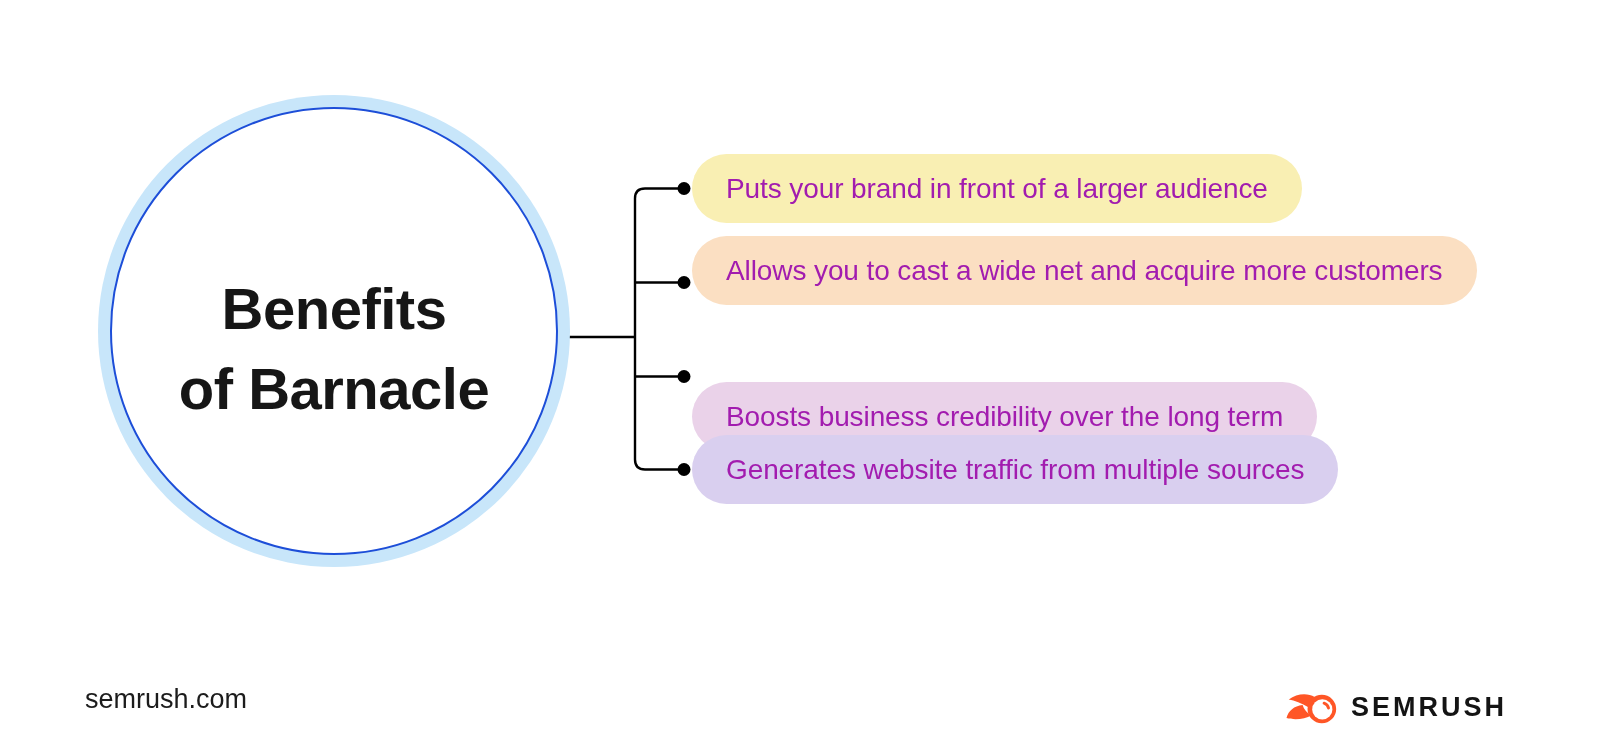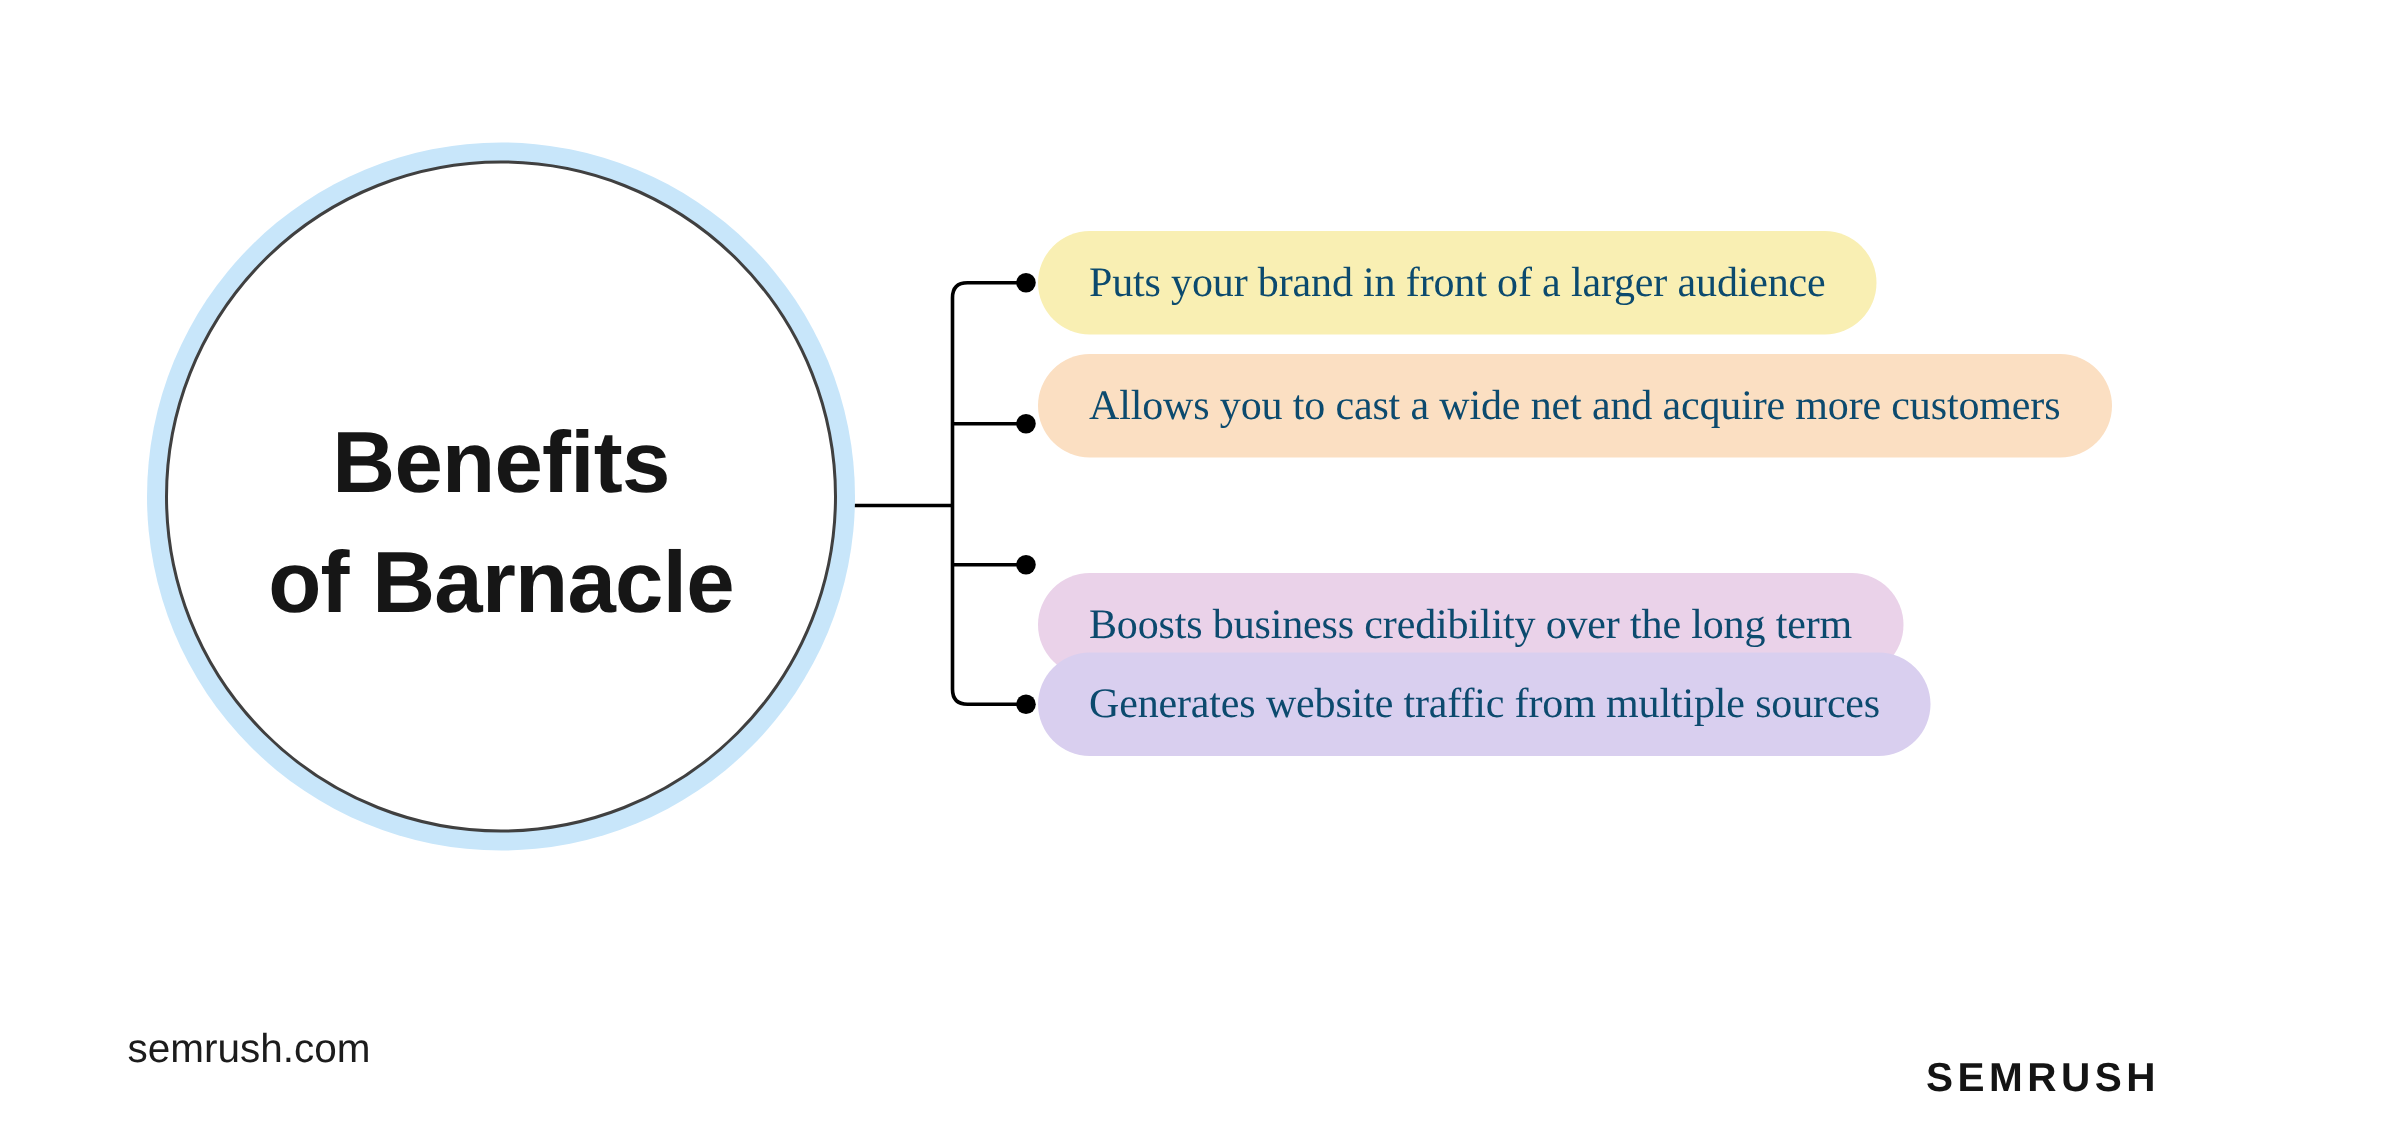--- a/index.html
+++ b/index.html
@@ -26,21 +26,21 @@
     width: 472px; height: 472px;
     border-radius: 50%;
     background: #C8E6FA;
     z-index: 2;
   }
   .node-inner {
     position: absolute;
     left: 12px; top: 12px; right: 12px; bottom: 12px;
     border-radius: 50%;
     background: #ffffff;
-    border: 2px solid #404040;
+    border: 2px solid #1d4ed8;
     display: flex;
     flex-direction: column;
     align-items: center;
     justify-content: center;
     padding-top: 36px;
   }
   .node-title {
     text-align: center;
     font-size: 58px;
     font-weight: 700;
@@ -57,23 +57,22 @@
     border-radius: 34.5px;
     display: flex;
     align-items: center;
     padding: 0 34px;
     width: max-content;
     z-index: 2;
   }
   .pill-label {
     font-size: 28px;
     letter-spacing: -0.1px;
-    color: #0c4a6e;
+    color: #a21caf;
     white-space: nowrap;
-    font-family: Liberation Serif, serif;
   }
   .pill-1 { top: 154px; }
   .pill-2 { top: 236px; }
   .pill-3 { top: 342px; margin-top: 40px; }
   .pill-4 { top: 435px; }
   
   .site-label {
     position: absolute;
     left: 85px; top: 684px;
     font-size: 27px;
@@ -81,21 +80,20 @@
     z-index: 2;
     text-align: right;
   }
   .brand-logo {
     position: absolute;
     left: 1284px; top: 692px;
     height: 38px;
     display: flex;
     gap: 11px;
     z-index: 2;
-    flex-direction: column;
   }
   .brand-wordmark {
     font-size: 27px;
     font-weight: 700;
     letter-spacing: 3px;
     color: #141414;
   }
 </style>
 </head>
 <body>

